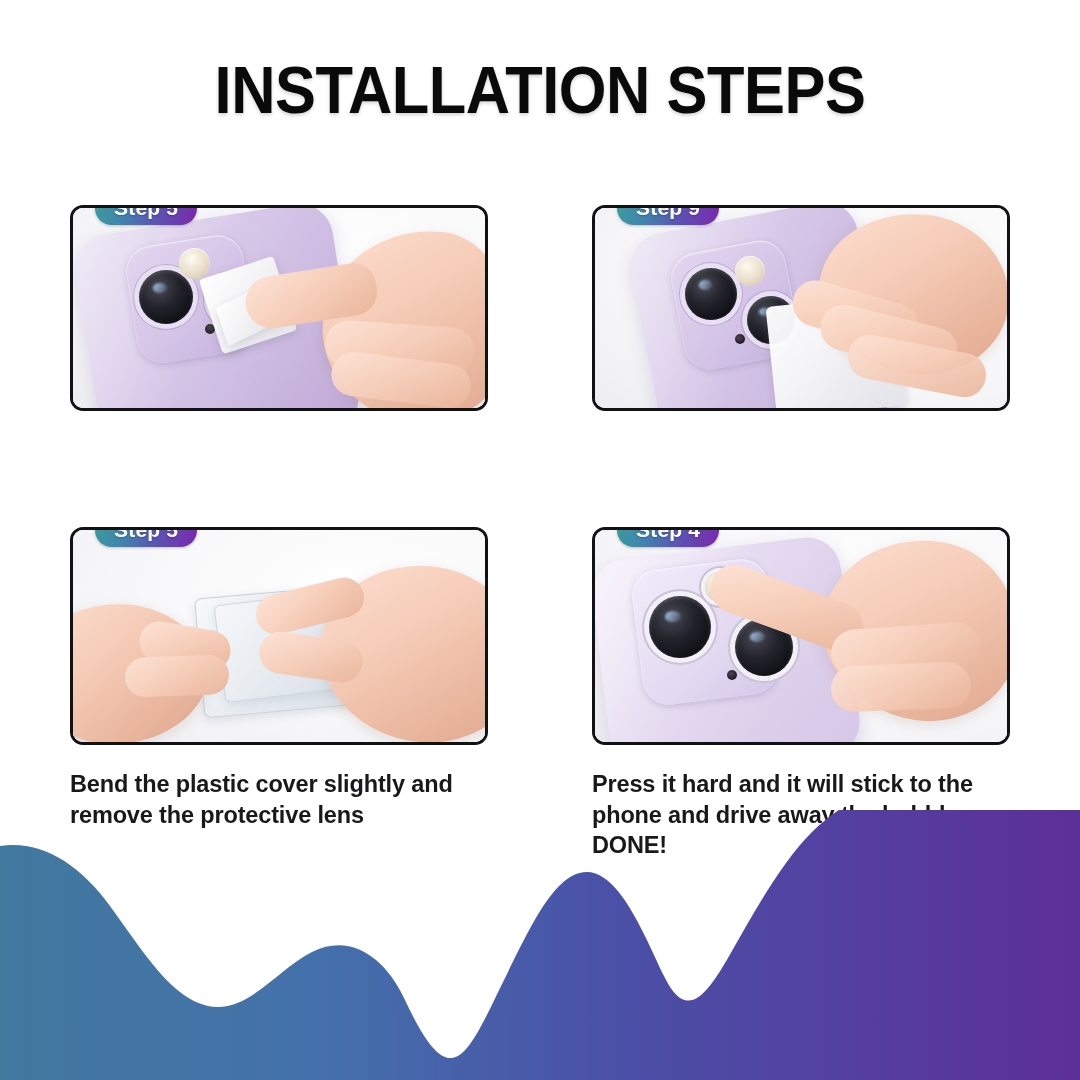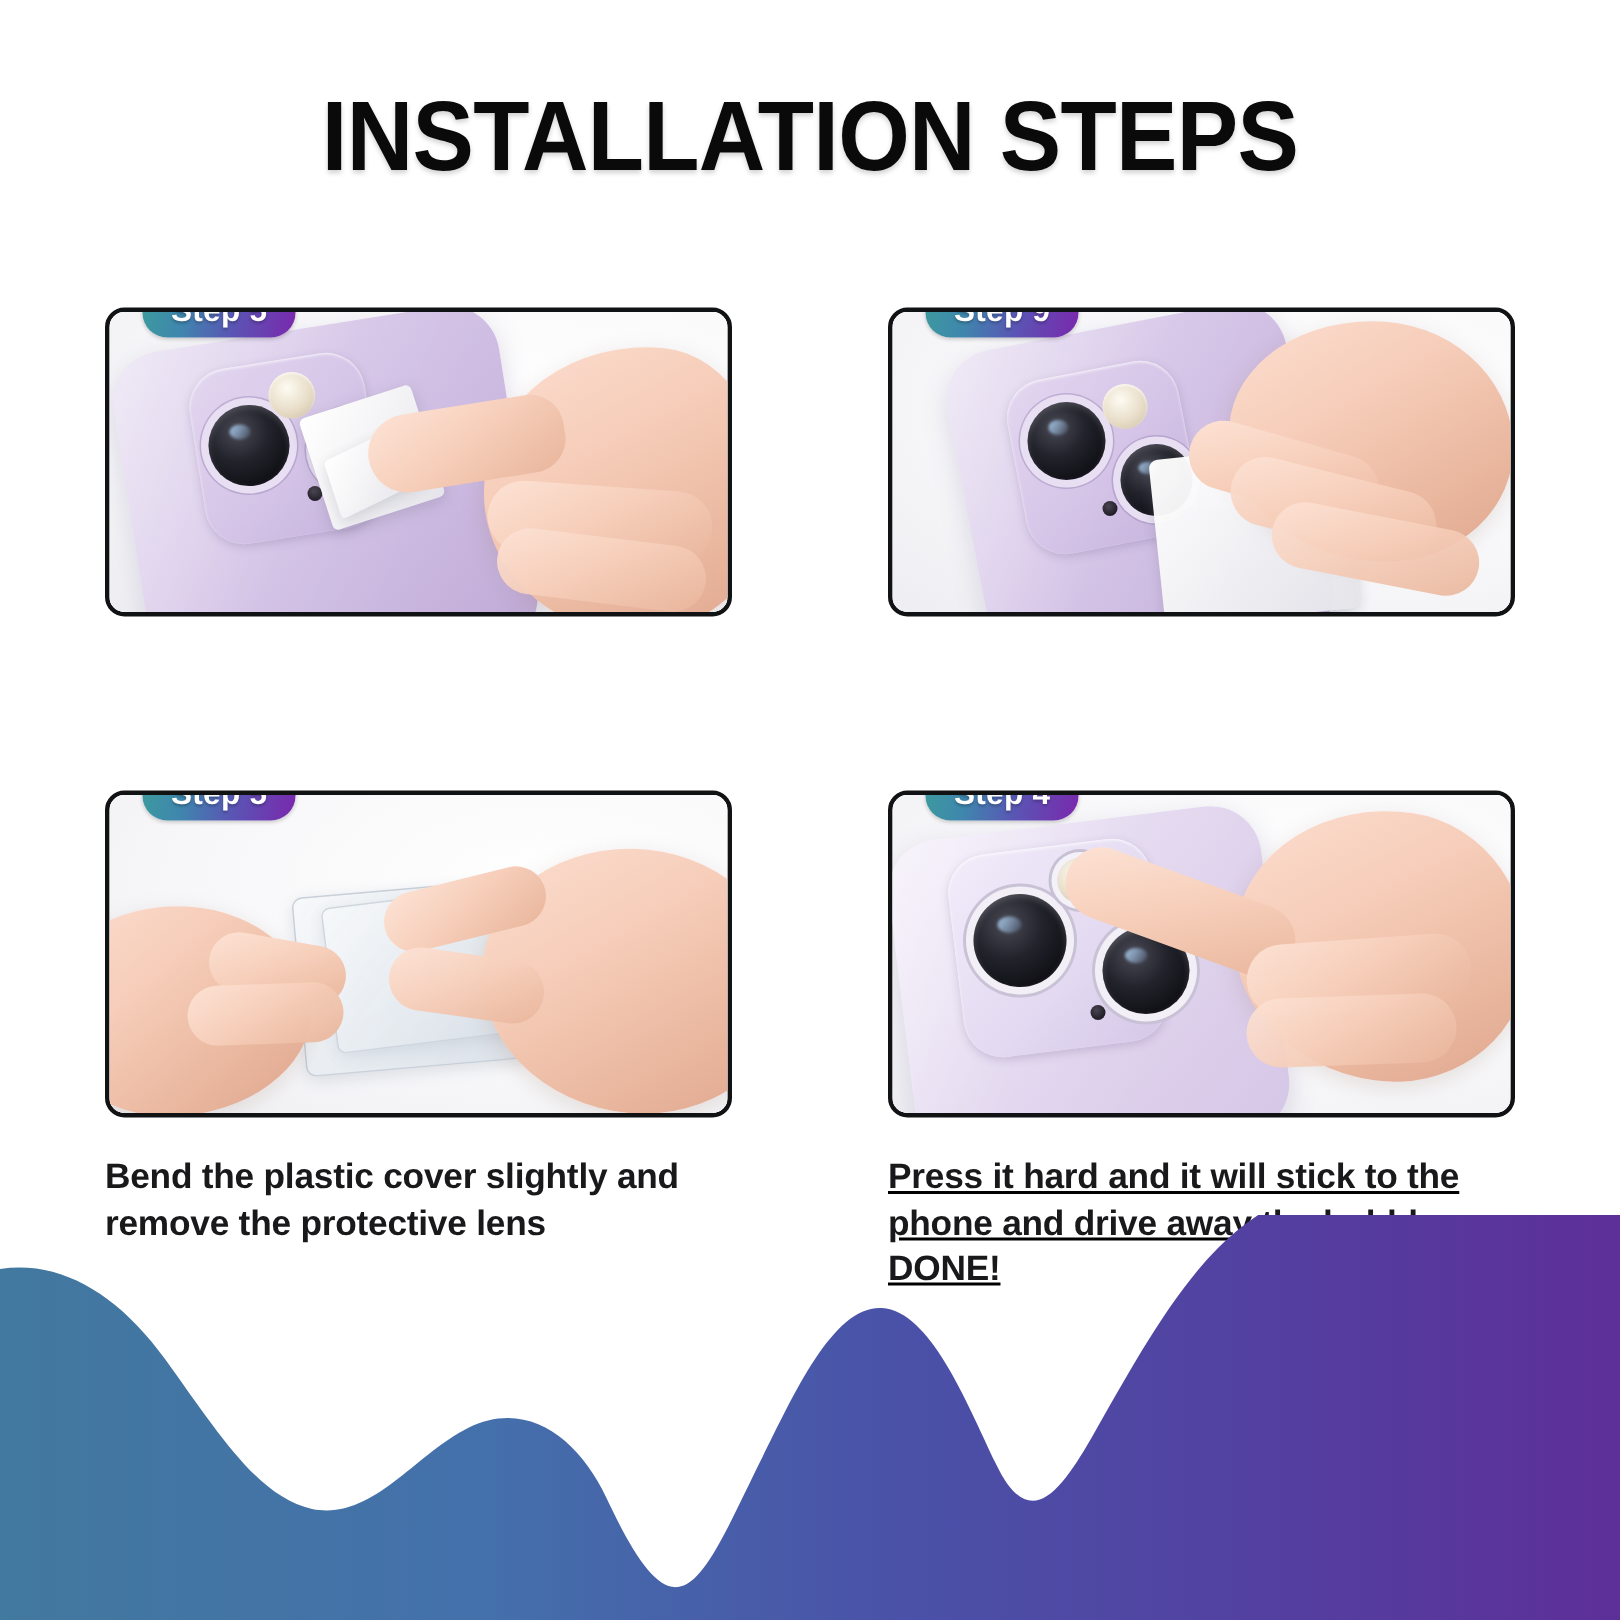--- a/index.html
+++ b/index.html
@@ -219,21 +219,21 @@
 
             <div class="skin" style="left:248px;top:36px;width:204px;height:176px;border-radius:50% 50% 48% 52%/48% 52% 48% 52%;transform:rotate(5deg);"></div>
             <div class="finger" style="left:182px;top:56px;width:110px;height:40px;transform:rotate(-14deg);border-radius:22px;"></div>
             <div class="finger" style="left:186px;top:106px;width:104px;height:42px;transform:rotate(8deg);border-radius:22px;opacity:.96;"></div>
           </div>
           <div class="badge">Step 5</div>
         </div>
         <div class="caption">Bend the plastic cover slightly and remove the protective lens</div>
       </div>
 
-      <div class="cell right" style="top:0;text-decoration:underline;">
+      <div class="cell right" style="top:0;">
         <div class="card tall">
           <div class="photo">
             <div class="ph-bg"></div>
             <div class="phone sheen" style="left:6px;top:18px;width:250px;height:220px;transform:rotate(-7deg);
                         background:linear-gradient(135deg,#efe8f7 0%,#e4d9f0 40%,#d5c6e6 100%);"></div>
             <div class="bump" style="left:42px;top:34px;width:136px;height:136px;transform:rotate(-7deg);
                         background:linear-gradient(140deg,#f2ecfa 0%,#e3d9f1 60%,#d4c7e8 100%);"></div>
             <div class="lens ring-silver" style="left:54px;top:66px;width:62px;height:62px;">
               <span class="glint"></span>
             </div>

